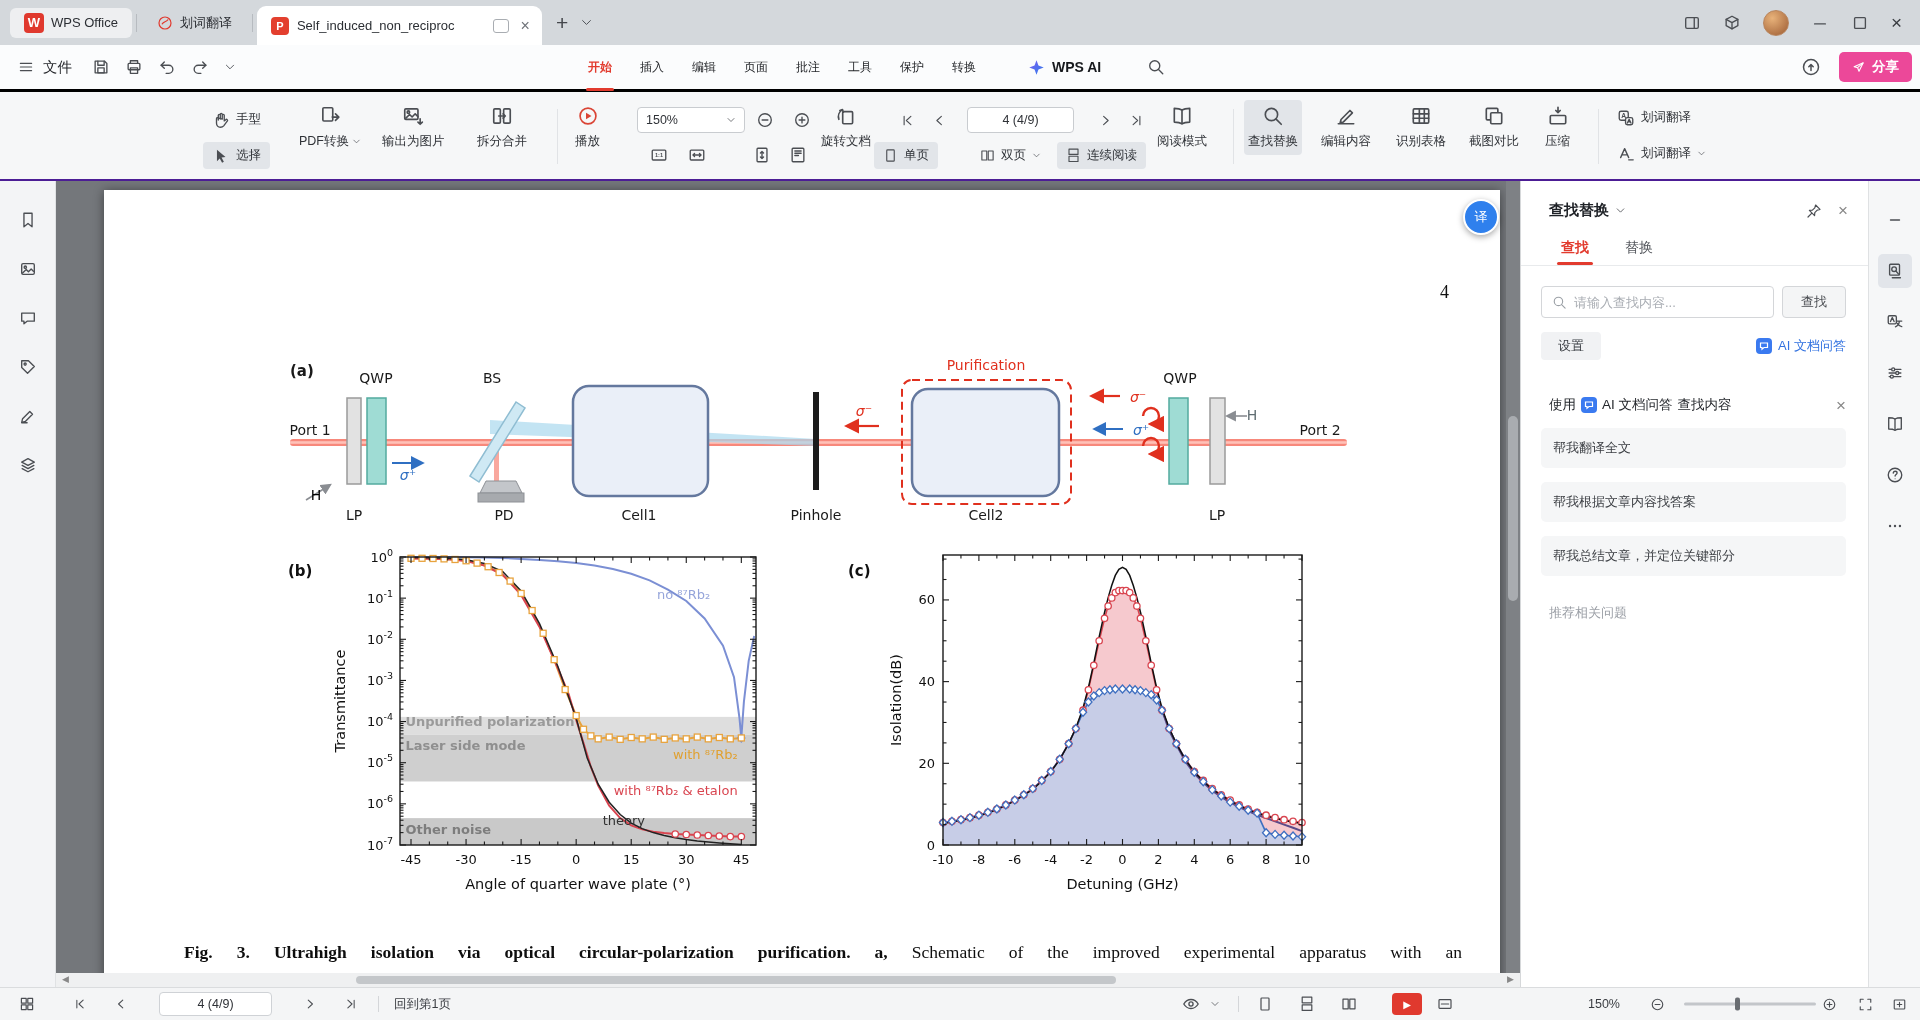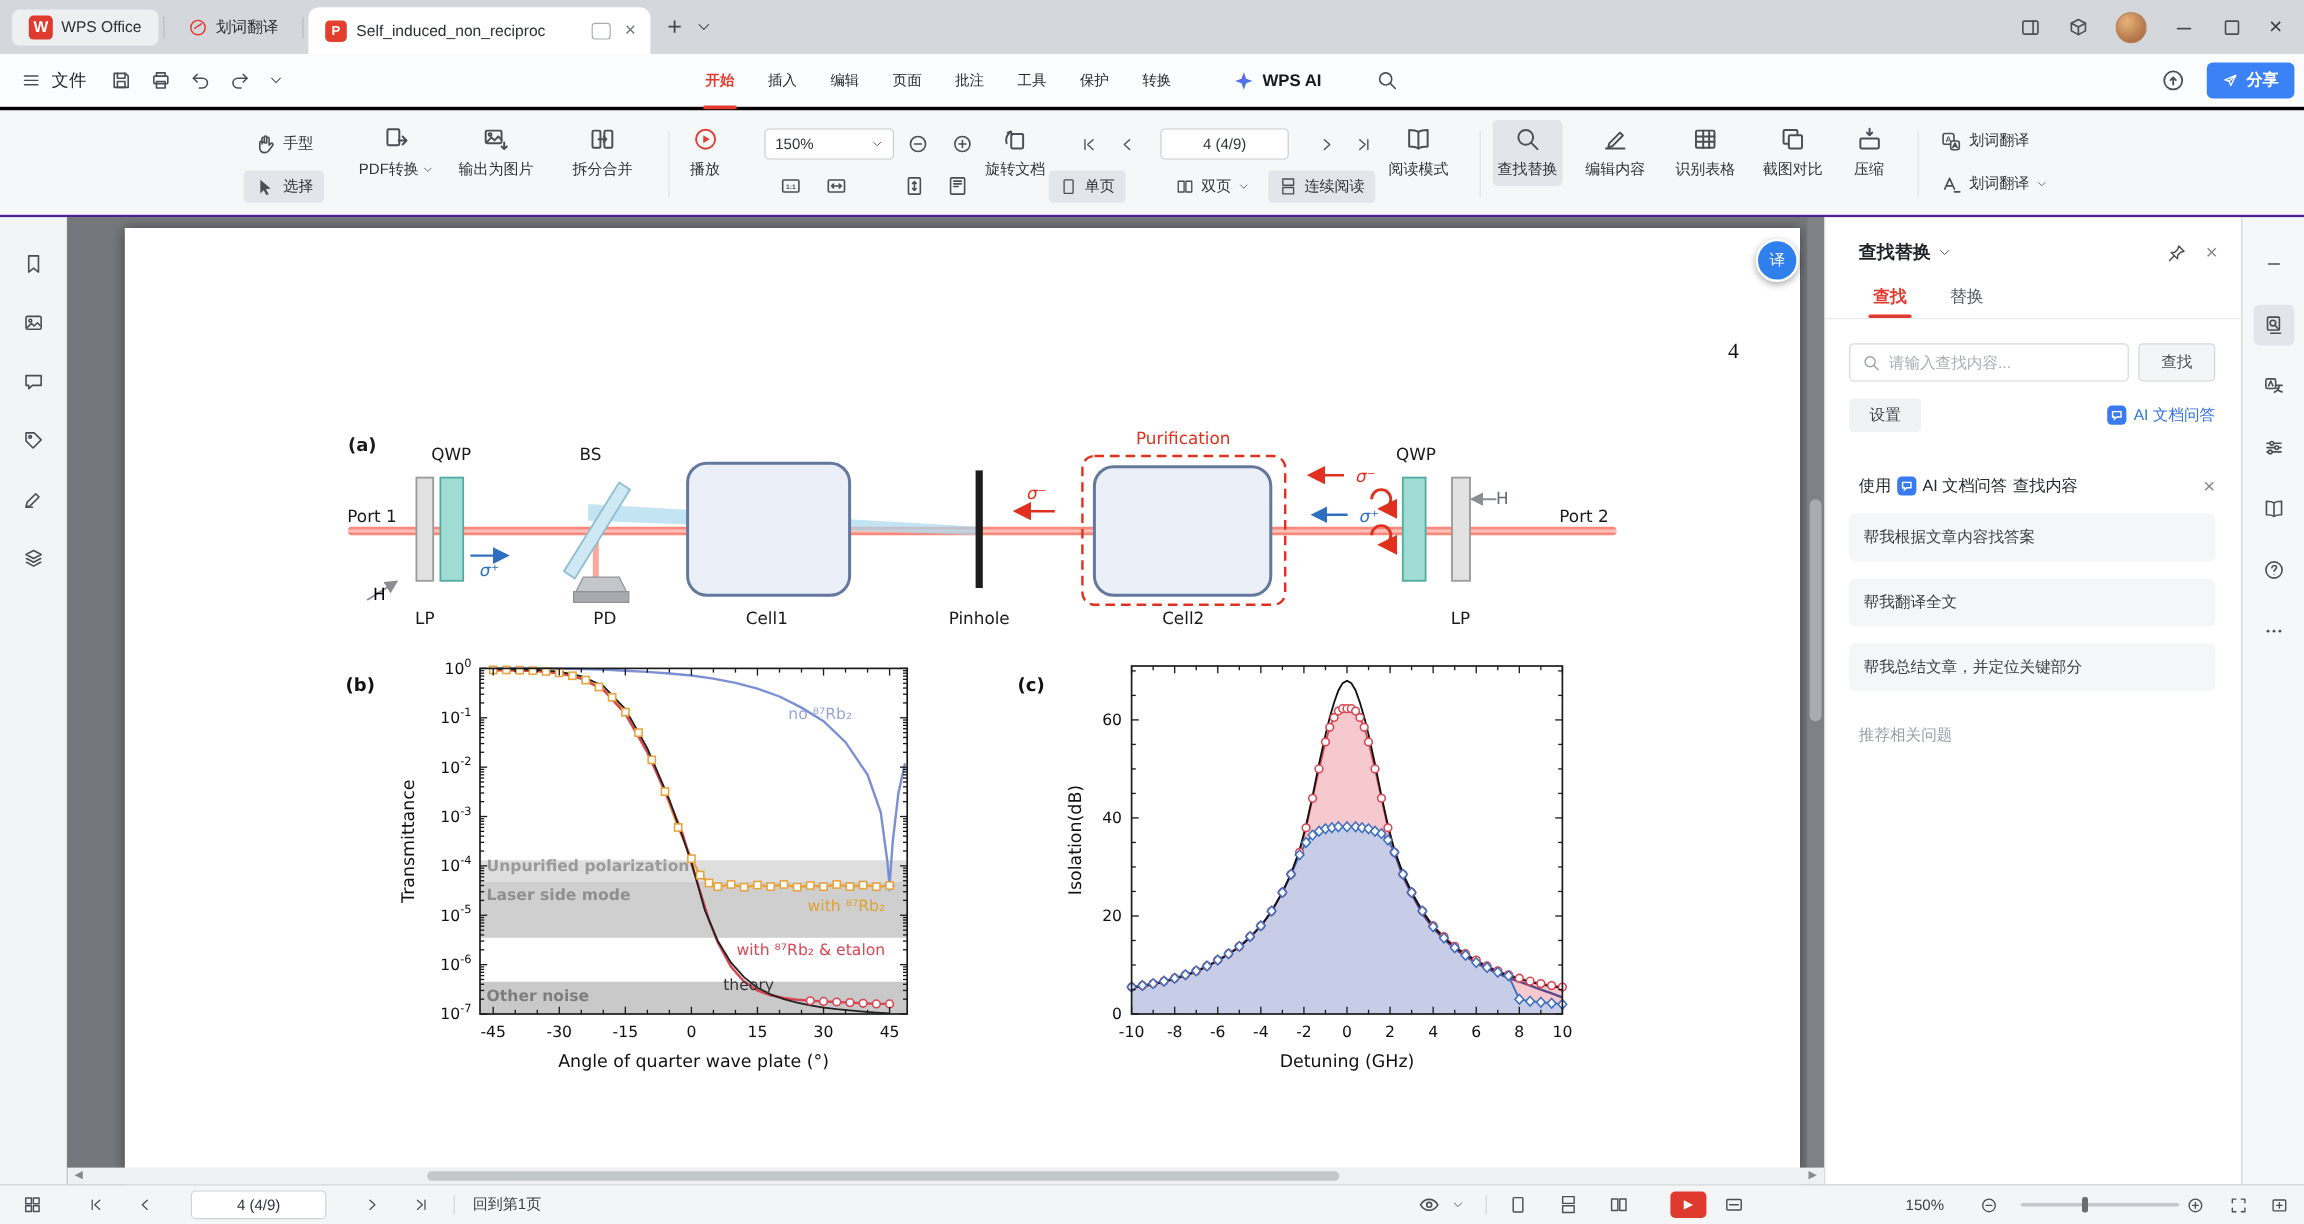--- a/index.html
+++ b/index.html
@@ -26,21 +26,21 @@
 .menubar{position:absolute;top:45px;left:0;right:0;height:47px;background:#fbfcfd;border-bottom:3px solid #000000;display:flex;align-items:center}
 .mb-file{display:flex;align-items:center;gap:9px;padding:0 12px 0 18px;font-size:14.5px;color:#24262a}
 .qicons{display:flex;align-items:center;gap:15px;padding:0 8px}
 .menu-items{display:flex;align-items:center;margin-left:330px;height:47px}
 .mi{font-size:12px;color:#24262a;margin:0 14px;height:47px;display:flex;align-items:center;position:relative;cursor:pointer}
 .mi.active{color:#e23b2e;font-weight:bold}
 .mi.active::after{content:"";position:absolute;left:-2px;right:-2px;bottom:0;height:3px;background:#e23b2e;border-radius:2px}
 .wpsai{display:flex;align-items:center;gap:7px;margin-left:38px;font-weight:bold;font-size:14px;color:#17191d;cursor:pointer}
 .mb-search{margin-left:46px;cursor:pointer}
 .mb-right{margin-left:auto;display:flex;align-items:center;gap:18px;padding-right:8px}
-.share-btn{background:#3b82f6;color:#fff;border-radius:5px;height:30px;display:flex;align-items:center;gap:6px;padding:0 13px;font-size:13.5px;font-weight:bold;cursor:pointer}
+.share-btn{background:#ec4899;color:#fff;border-radius:5px;height:30px;display:flex;align-items:center;gap:6px;padding:0 13px;font-size:13.5px;font-weight:bold;cursor:pointer}
 
 .toolbar{position:absolute;top:92px;left:0;right:0;height:89px;background:#f6f7f8;border-bottom:2px solid #4c1d95}
 .vb{position:absolute;top:8px;display:flex;flex-direction:column;align-items:center;gap:6px;font-size:12.5px;color:#2f3237;padding:5px 4px;border-radius:4px;cursor:pointer}
 .vb .lab{display:flex;align-items:center;gap:3px;white-space:nowrap}
 .vb.on{background:#e2e5e9}
 .hp{position:absolute;display:flex;align-items:center;gap:6px;font-size:12.5px;color:#2f3237;height:27px;padding:0 9px;border-radius:4px;white-space:nowrap;cursor:pointer}
 .hp.on{background:#e2e5e9}
 .zbox,.nbox{position:absolute;display:flex;align-items:center;background:#fff;border:1px solid #c9ccd0;border-radius:4px;height:26px;font-size:12.5px;color:#2f3237}
 .zbox{justify-content:space-between;padding:0 8px}
 .nbox{justify-content:center}
@@ -959,20 +959,26 @@
         <line x1="113" y1="80.35211267605634" x2="116.5" y2="80.35211267605634" stroke="#1a1a1a" stroke-width="1.1"></line>
         <line x1="472" y1="80.35211267605634" x2="468.5" y2="80.35211267605634" stroke="#1a1a1a" stroke-width="1.1"></line>
         <line x1="113" y1="39.50704225352113" x2="116.5" y2="39.50704225352113" stroke="#1a1a1a" stroke-width="1.1"></line>
         <line x1="472" y1="39.50704225352113" x2="468.5" y2="39.50704225352113" stroke="#1a1a1a" stroke-width="1.1"></line>
         <line x1="113" y1="19.08450704225352" x2="116.5" y2="19.08450704225352" stroke="#1a1a1a" stroke-width="1.1"></line>
         <line x1="472" y1="19.08450704225352" x2="468.5" y2="19.08450704225352" stroke="#1a1a1a" stroke-width="1.1"></line>
         <text x="292.5" y="349" text-anchor="middle" class="axl">Detuning (GHz)</text>
         <text x="71" y="160" text-anchor="middle" class="axl" transform="rotate(-90 71 160)">Isolation(dB)</text>
         <text x="18" y="36" class="pl" font-weight="bold" font-size="15">(c)</text>
       </svg>
+    <p class="caption">
+      <b>Fig. 3.</b>
+      <b>Ultrahigh isolation via optical circular-polarization purification.</b>
+      <b>a,</b>
+      <span>Schematic of the improved experimental apparatus with an</span>
+    </p>
   </div>
   <button class="ai-float">译</button>
   <div class="vscroll">
       <div class="vthumb"></div>
     </div>
   <div class="hscroll">
     <span class="harrow" style="left:6px">◀</span>
     <div class="hthumb"></div>
     <span class="harrow" style="right:6px">▶</span>
   </div>
@@ -1021,22 +1027,22 @@
     <span>使用</span>
     <span class="aiico">
         <svg width="10" height="10" viewBox="0 0 20 20" style="stroke:#fff;fill:none;stroke-width:2.4">
           <path d="M3 4h14v9H10l-4 3.5V13H3z"></path>
         </svg>
       </span>
     <span>AI 文档问答</span>
     <span>查找内容</span>
     <span class="p-x" style="margin-left:auto">×</span>
   </div>
+  <div class="sug">帮我翻译全文</div>
   <div class="sug">帮我根据文章内容找答案</div>
-  <div class="sug">帮我翻译全文</div>
   <div class="sug">帮我总结文章，并定位关键部分</div>
   <div class="related">推荐相关问题</div>
 </aside>
 
 <div class="rrail">
   <span class="ric">
       <svg class="ic" viewBox="0 0 20 20">
         <path d="M5 10h10"></path>
       </svg>
     </span>

